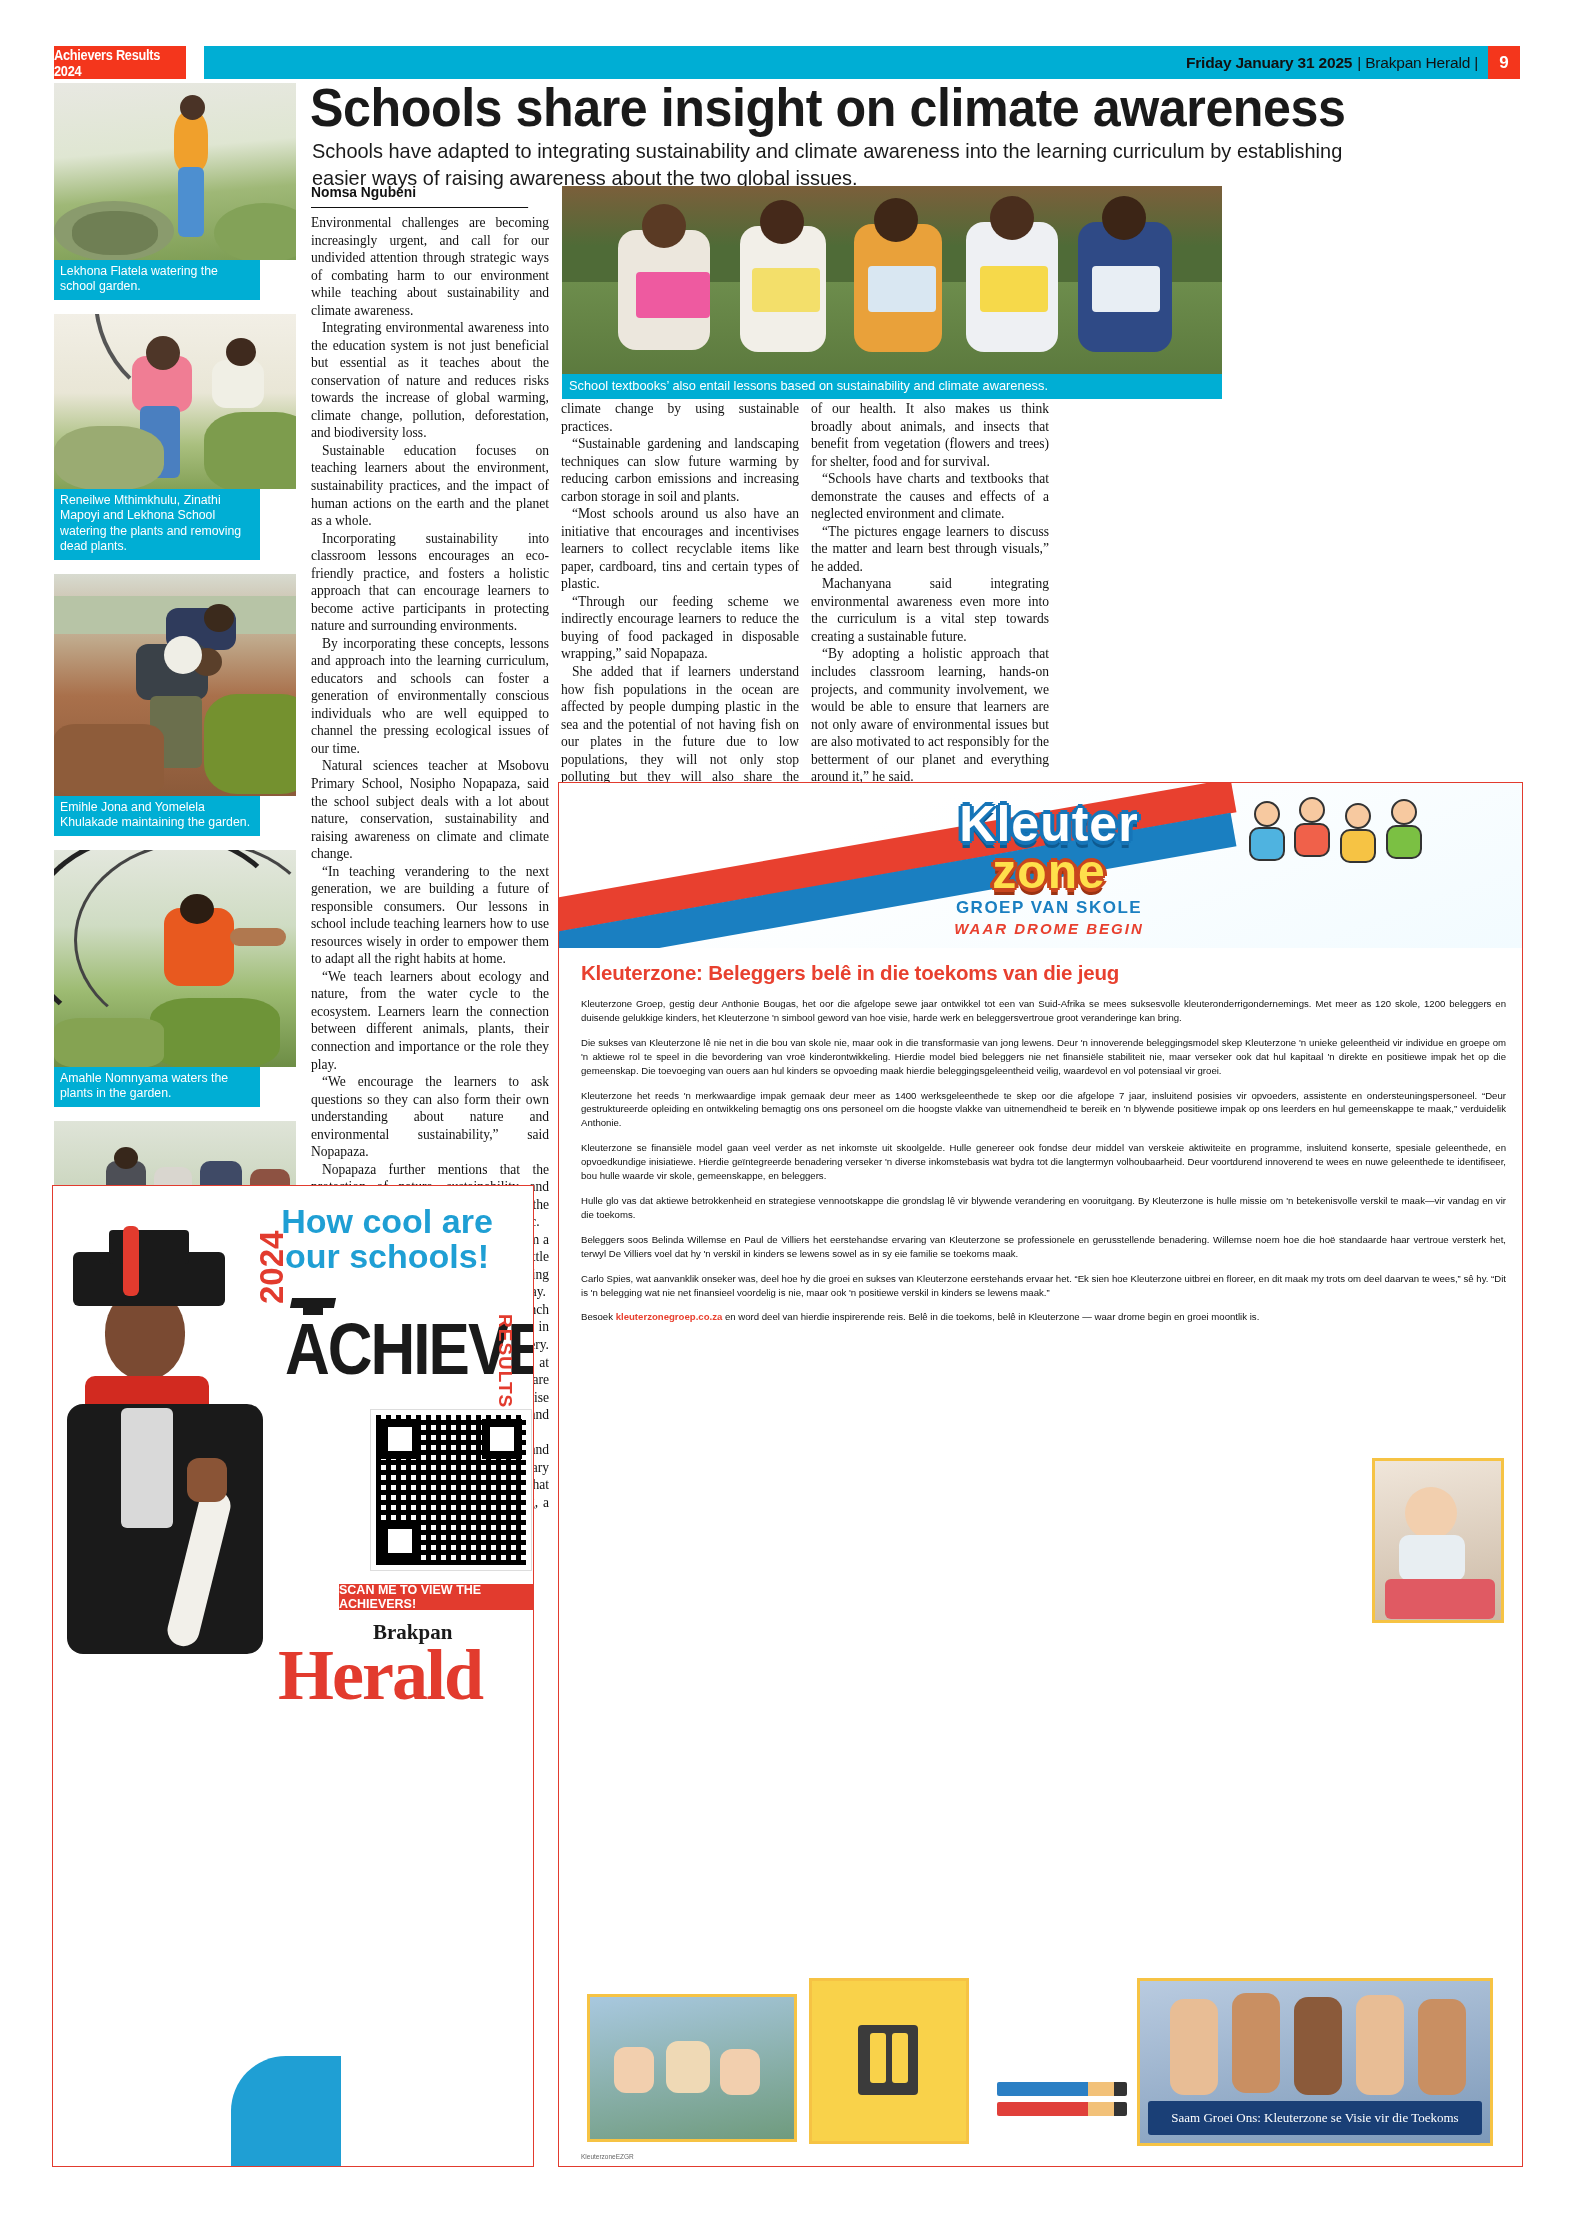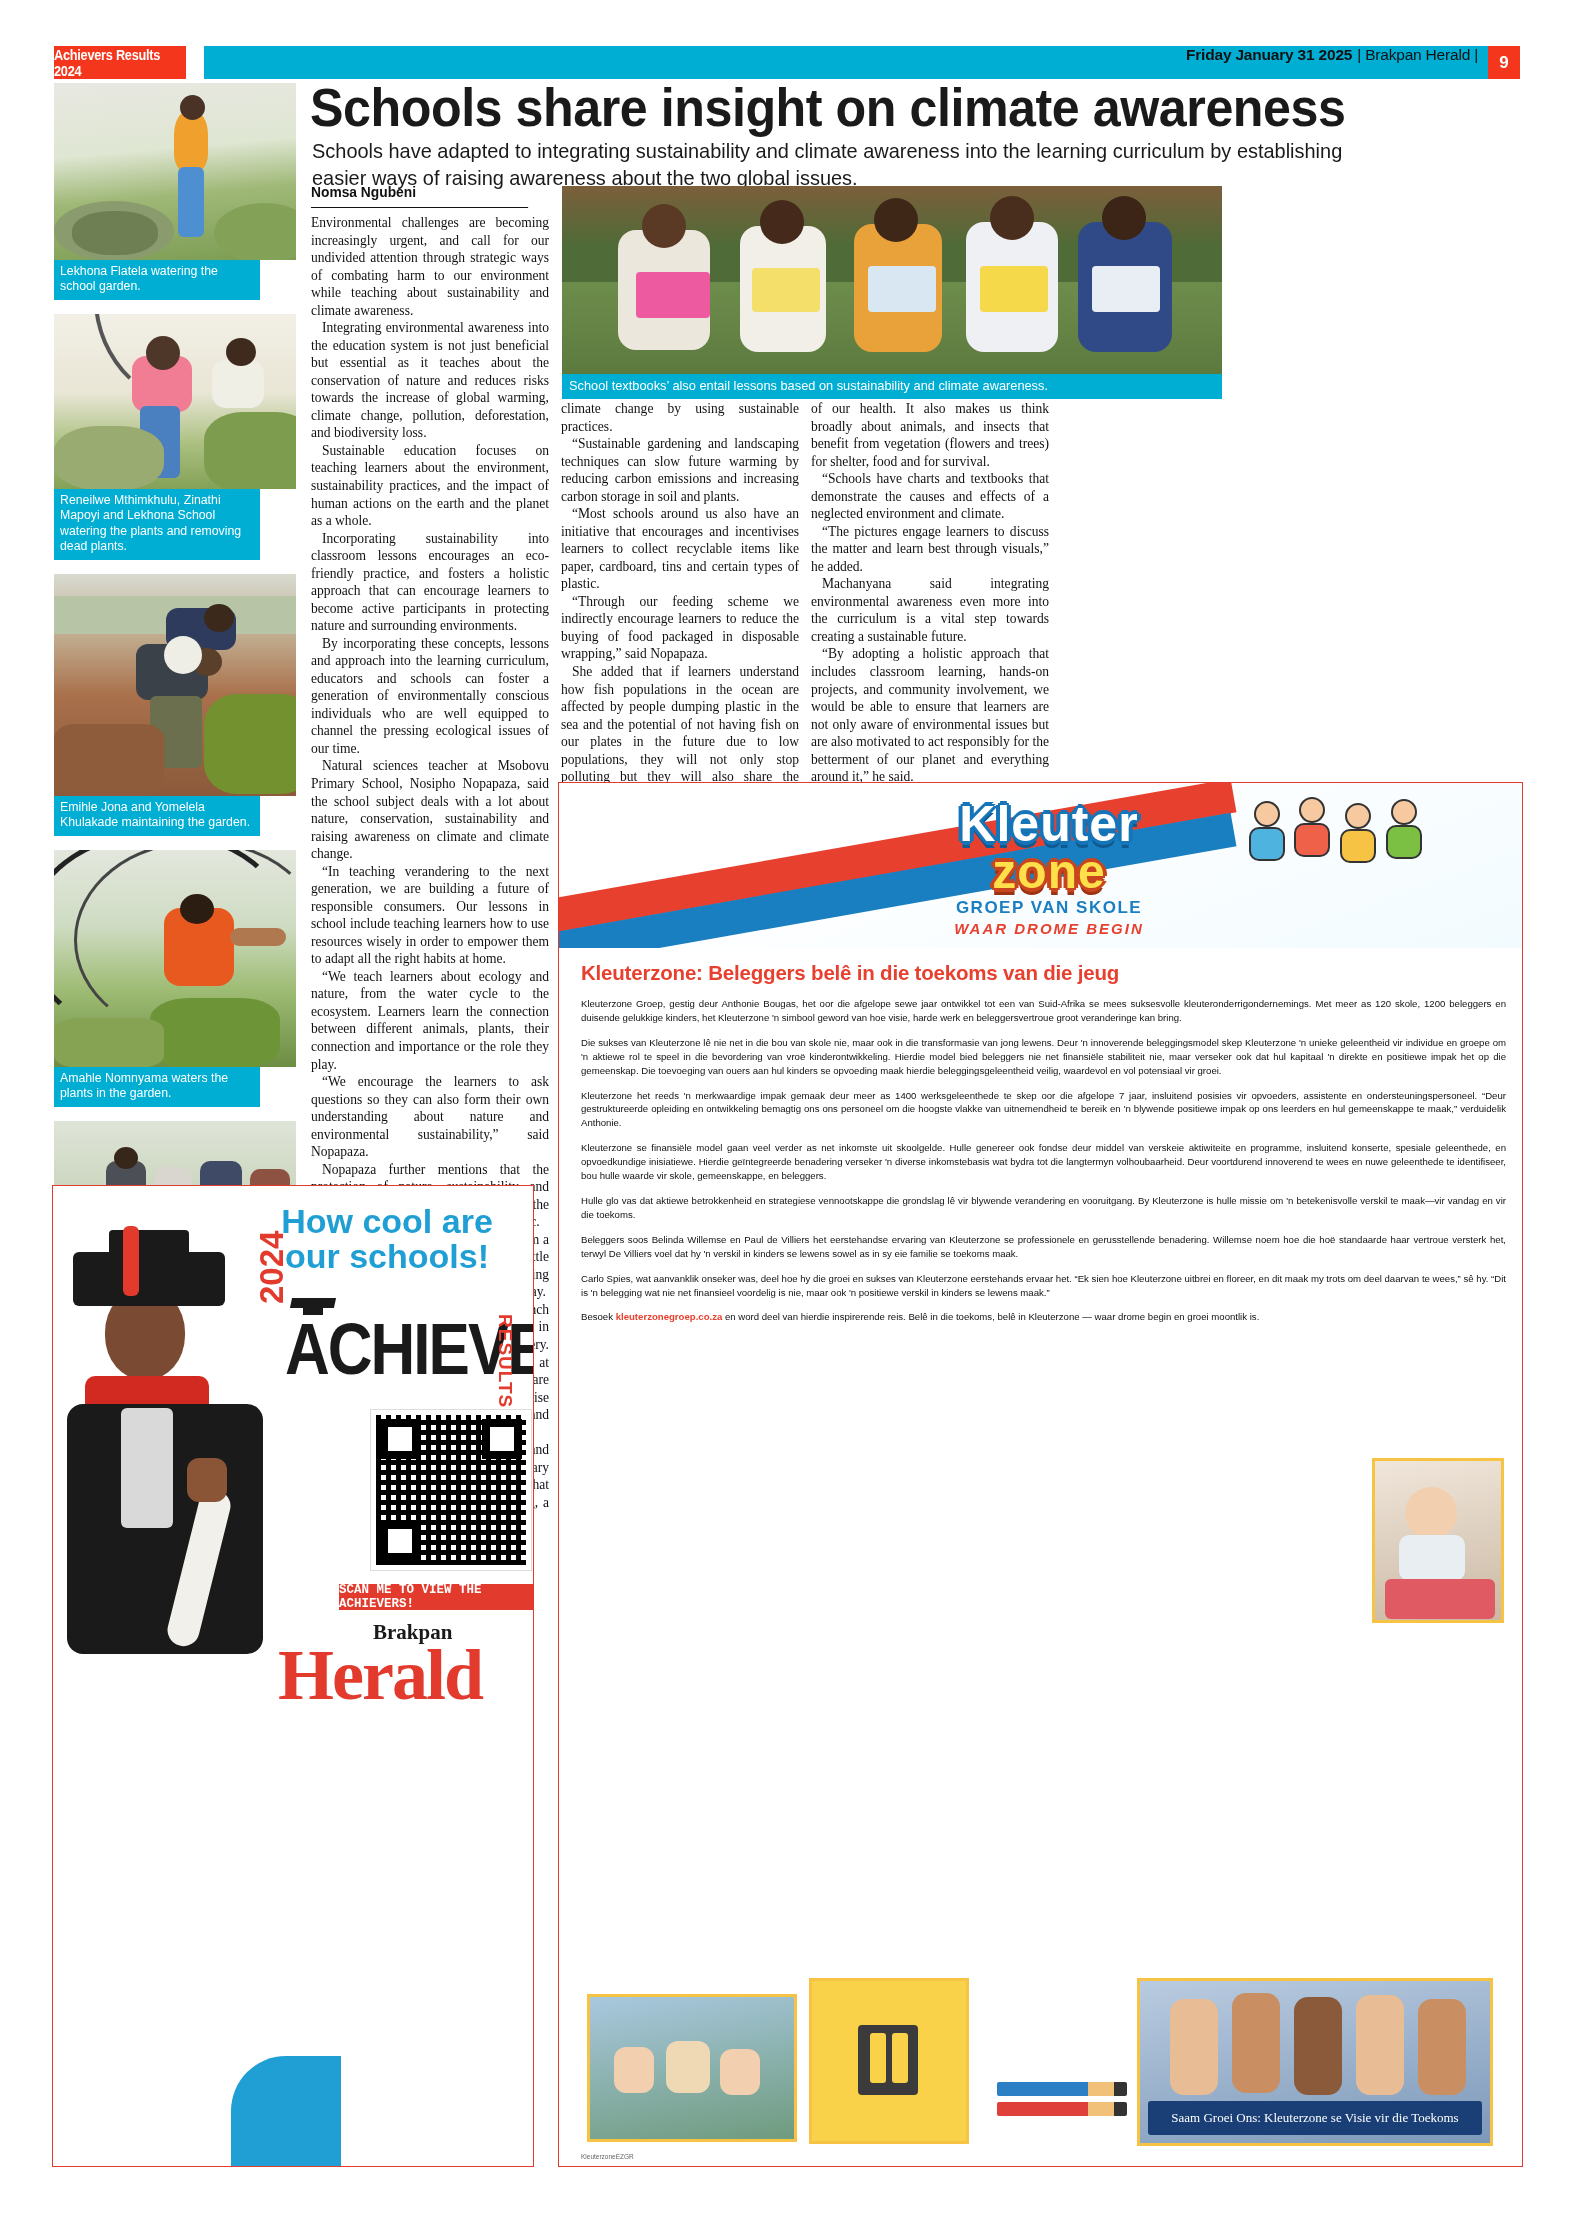--- a/index.html
+++ b/index.html
@@ -17,21 +17,21 @@
   .mh-tag {
     position: absolute; left: 0; top: 0; width: 150px; height: 33px;
     background: #f4361c; color: #fff;
     font-family: "Liberation Sans Narrow", "Liberation Sans", sans-serif;
     font-weight: bold; font-size: 14.5px; letter-spacing: -0.3px;
     display: flex; align-items: center; justify-content: center;
     transform: scaleX(0.88); transform-origin: left center;
   }
   .mh-bar {
     position: absolute; left: 150px; top: 0; right: 32px; height: 33px;
-    background: #00aed4; display: flex; align-items: flex-start;
+    background: #00aed4; display: flex; align-items: center;
     justify-content: flex-end; padding-right: 10px; gap: 0px;
   }
   .mh-date {
     color: #111; font-weight: bold; font-size: 15.5px;
     font-family: "Liberation Sans Narrow", "Liberation Sans", sans-serif;
     letter-spacing: -0.2px;
   }
   .mh-pub {
     color: #111; font-size: 15.5px; font-weight: normal;
     font-family: "Liberation Sans Narrow", "Liberation Sans", sans-serif;
@@ -237,21 +237,21 @@
     border: 5px solid #fff; outline: 1px solid #ddd;
   }
   .qr-eye {
     position: absolute; width: 40px; height: 40px;
     background: #fff; border: 8px solid #000;
   }
   .scan-btn {
     position: absolute; left: 286px; top: 398px; width: 196px; height: 26px;
     background: #e23b2e; color: #fff; font-weight: bold; font-size: 12.5px;
     display: flex; align-items: center; justify-content: center;
-    font-family: Liberation Mono, monospace;
+    font-family: Liberation Sans, sans-serif;
   }
   .ach-brakpan {
     position: absolute; left: 320px; top: 434px;
     font-family: "Liberation Serif", serif; font-size: 21px;
     font-weight: bold; color: #1a1a1a;
   }
   .ach-herald {
     position: absolute; left: 225px; top: 448px;
     font-family: "Liberation Serif", serif; font-size: 72px;
     font-weight: bold; color: #e23b2e; letter-spacing: -2px;

